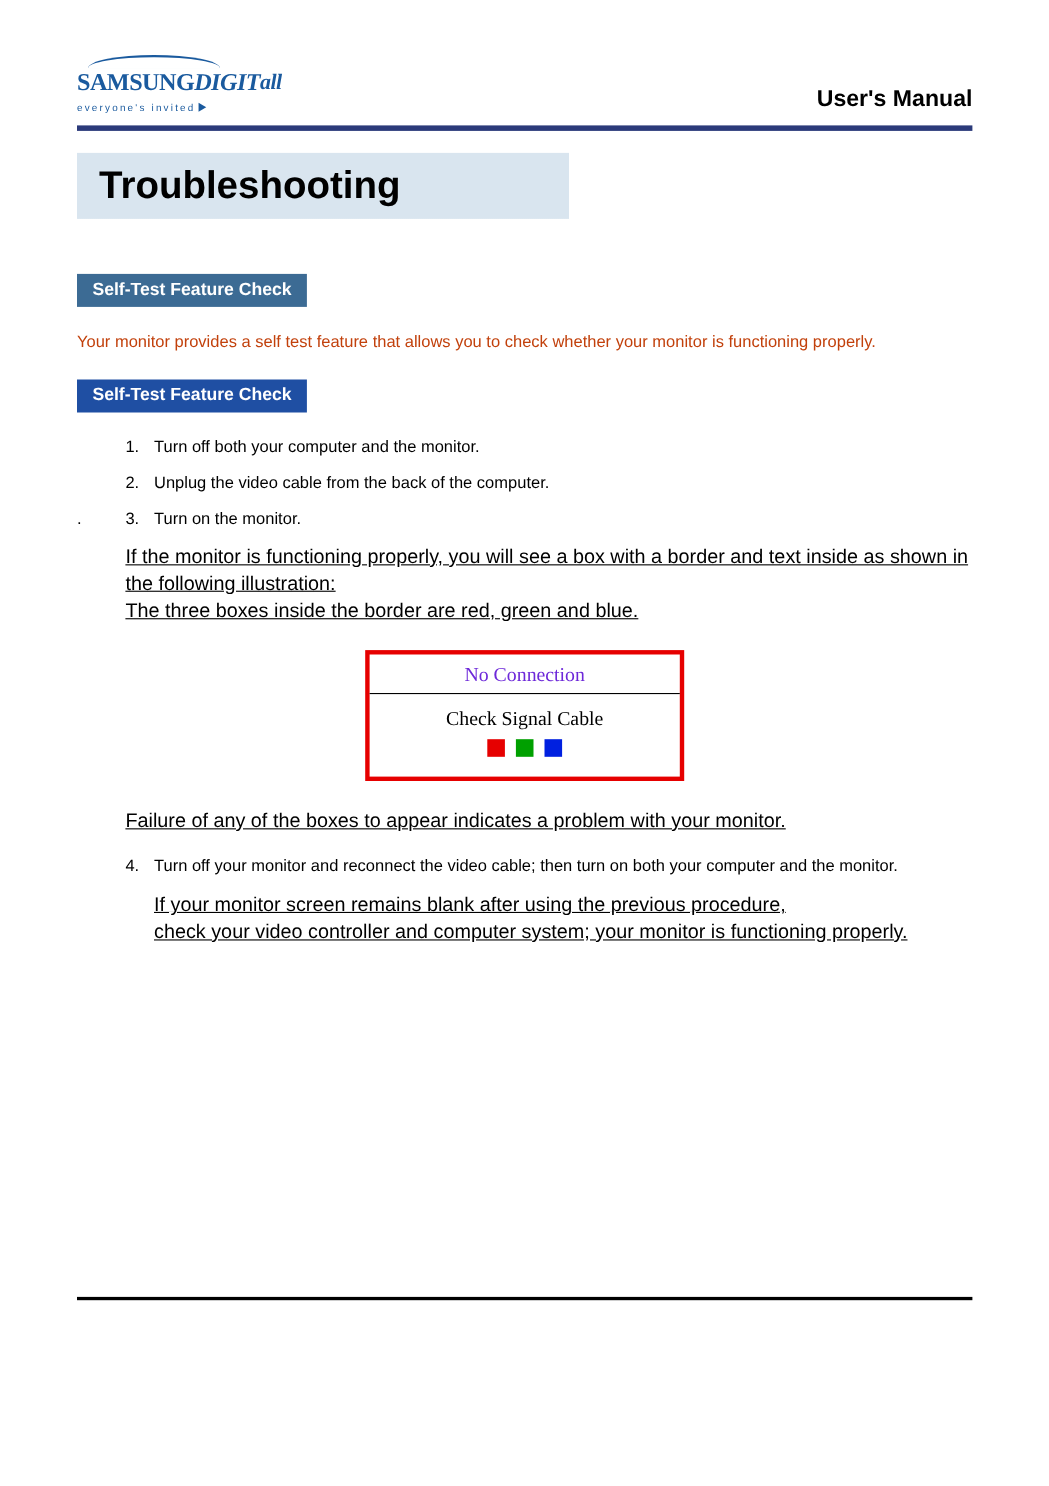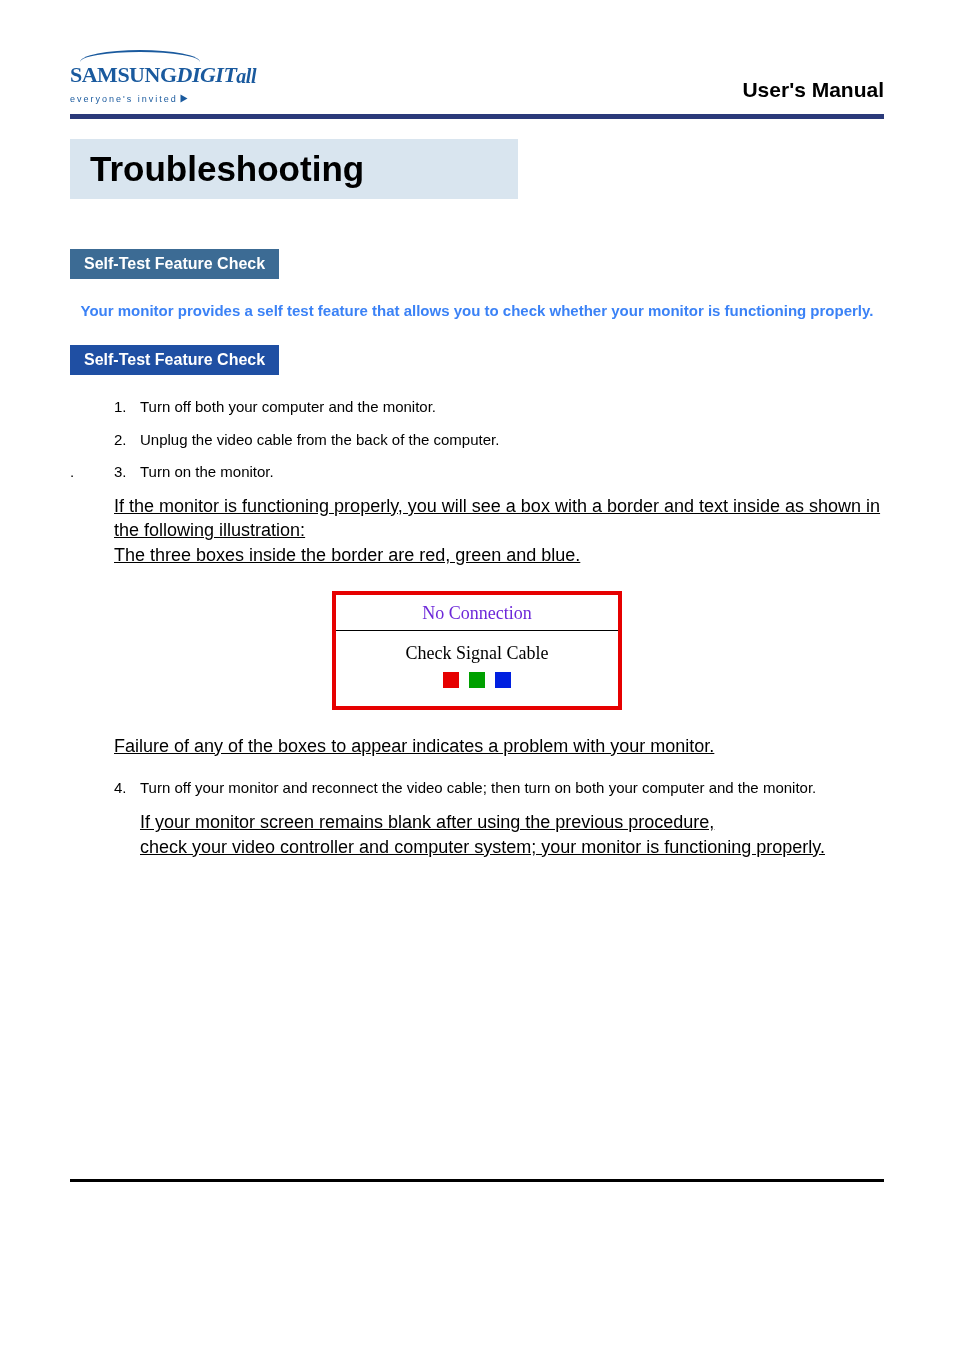--- a/index.html
+++ b/index.html
@@ -26,21 +26,21 @@
       align-items: flex-start;
     }
     .logo-main {
       font-family: 'Times New Roman', serif;
       font-size: 22px;
       font-weight: bold;
       font-style: italic;
       color: #1a5a9e;
       letter-spacing: -0.5px;
       display: flex;
-      align-items: flex-end;
+      align-items: center;
     }
     .logo-samsung {
       font-style: normal;
     }
     .logo-all {
       font-style: italic;
       font-size: 20px;
     }
     .logo-swoosh {
       height: 12px;
@@ -92,25 +92,24 @@
       display: inline-block;
       background: #3c6b94;
       color: #fff;
       font-weight: bold;
       font-size: 16px;
       padding: 6px 14px;
       margin-bottom: 22px;
     }
     .intro-text {
       font-size: 15px;
-      font-weight: bold;
-      color: #3b82f6;
+      font-weight: normal;
+      color: #c2410c;
       margin-bottom: 24px;
       line-height: 1.35;
-      text-align: center;
     }
     .sub-heading-bar {
       display: inline-block;
       background: #1f4fa3;
       color: #fff;
       font-weight: bold;
       font-size: 16px;
       padding: 6px 14px;
       margin-bottom: 22px;
     }

